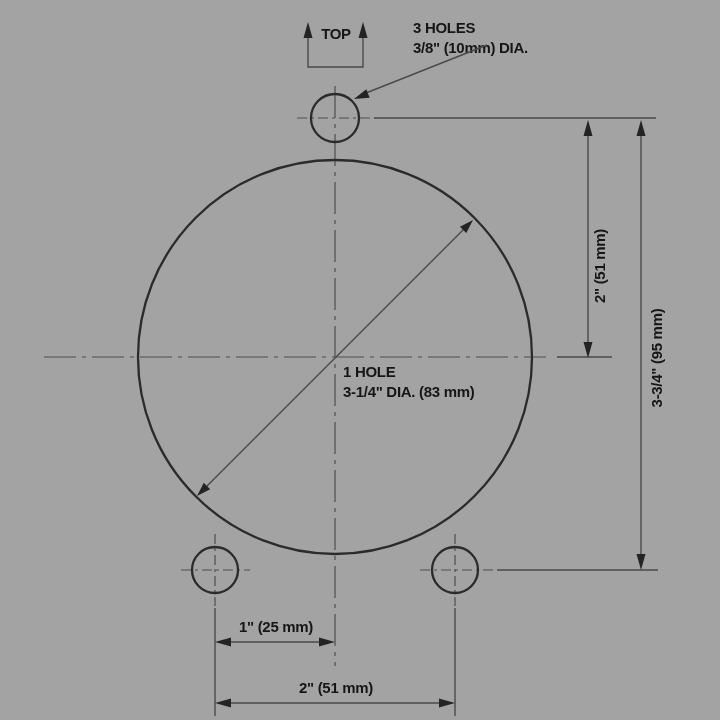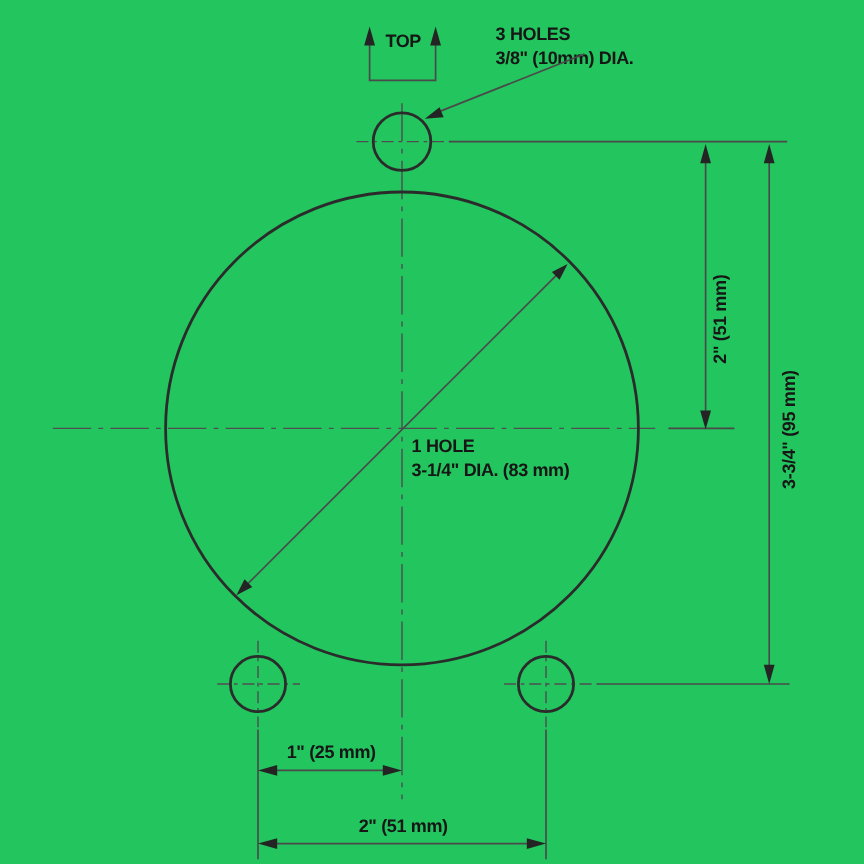--- a/index.html
+++ b/index.html
@@ -1,19 +1,19 @@
 <!DOCTYPE html>
 <html><head>
 <meta charset="utf-8">
 <style>
   html, body { margin: 0; padding: 0; background: #ffffff; }
   .canvas {
     position: relative;
     width: 720px; height: 720px;
-    background: #22c55e;
+    background: #a3a3a3;
     font-family: "Liberation Sans", sans-serif;
   }
   svg { display: block; }
   
   .heavy { stroke: #2b2b2b; stroke-width: 2.3; fill: none; }
   
   .thin { stroke: #4a4a4a; stroke-width: 1.4; fill: none; }
   
   .cl { stroke: #4f4f4f; stroke-width: 1.2; fill: none; stroke-dasharray: 32 6 4 6; }
   

